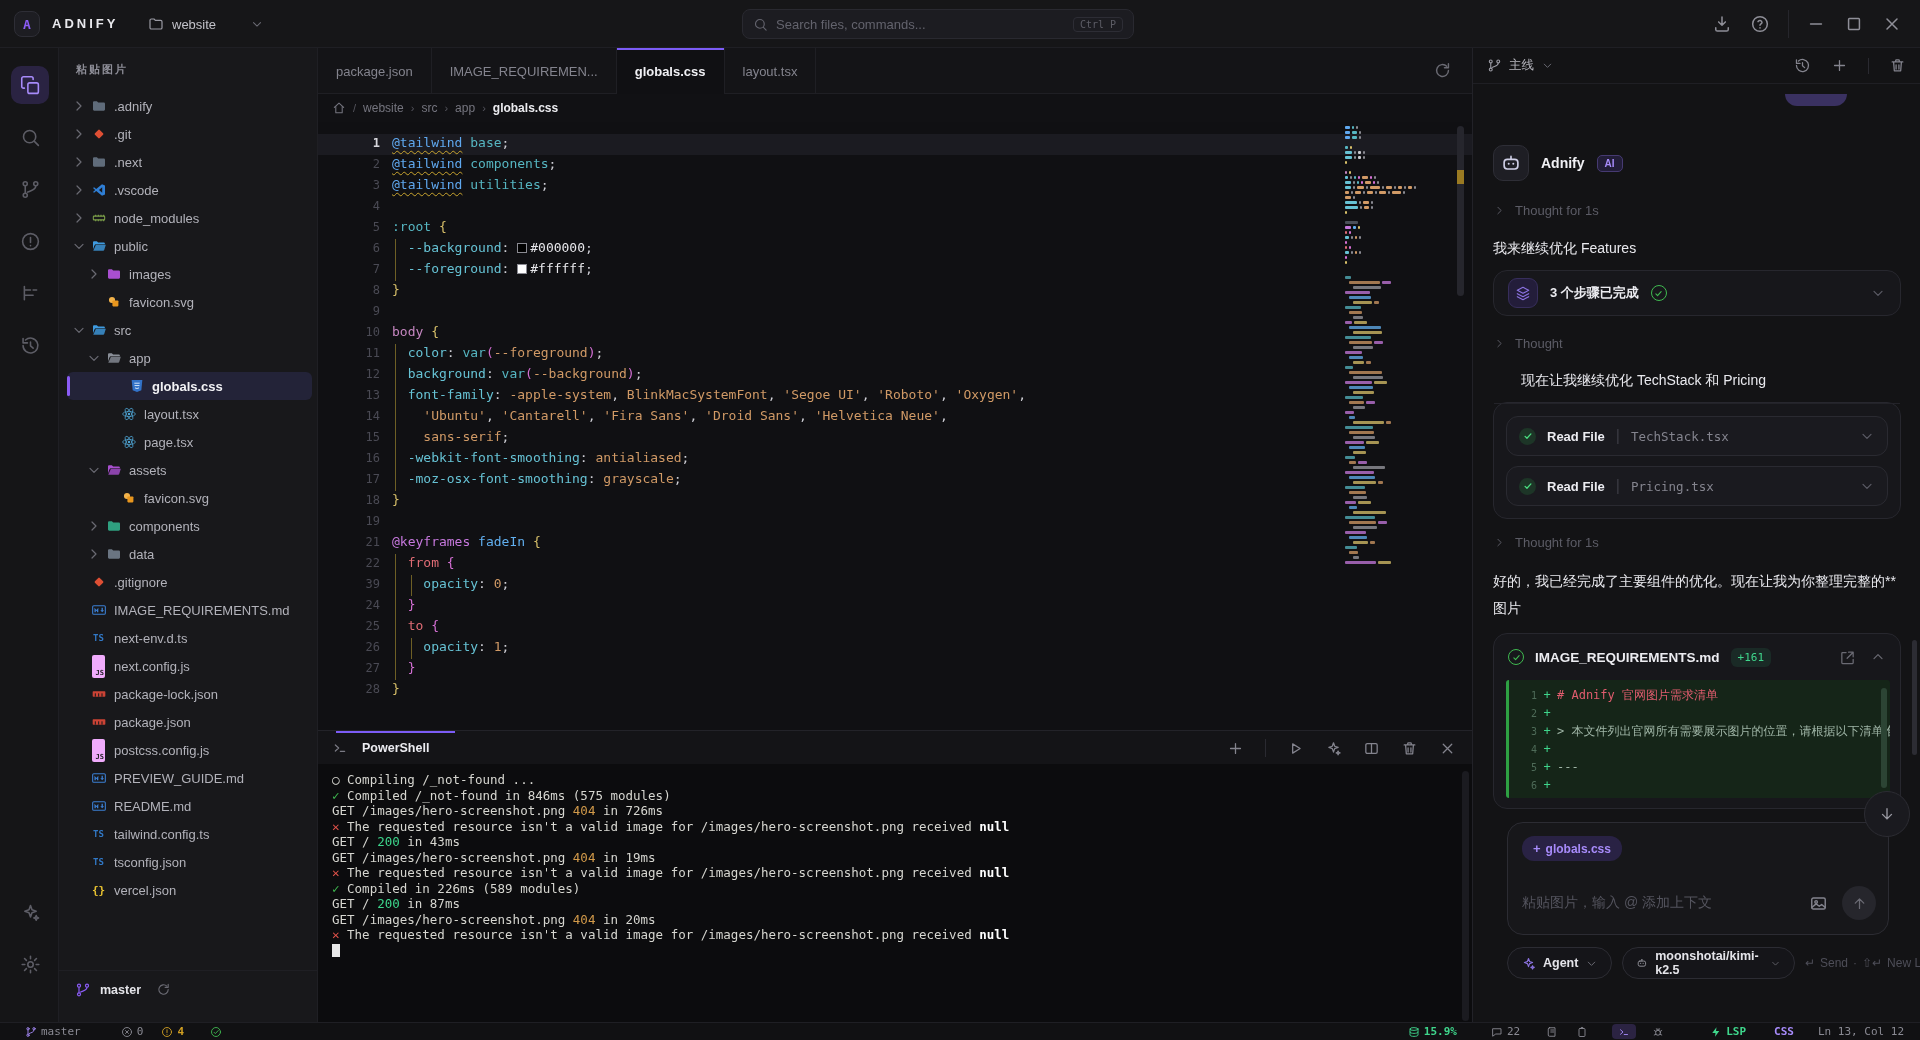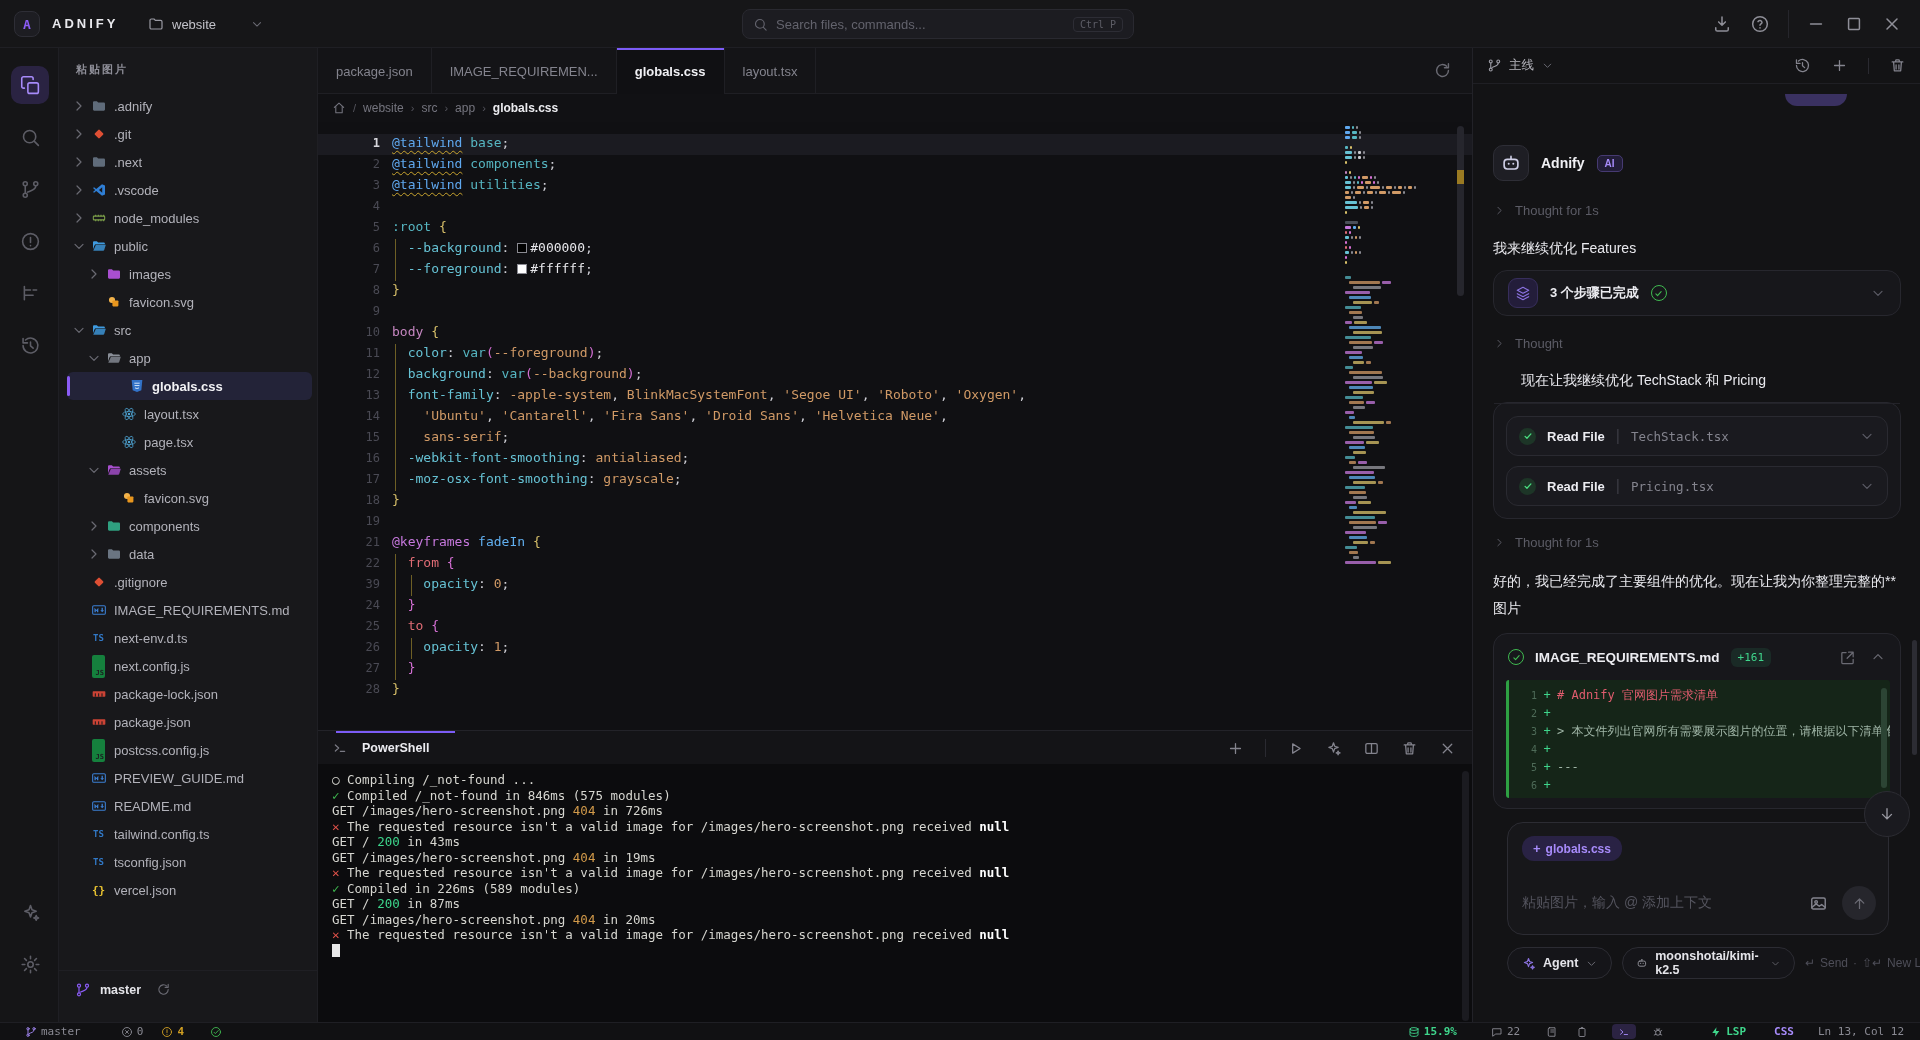--- a/index.html
+++ b/index.html
@@ -42,21 +42,21 @@
   #file-tree { position:absolute; left:0; top:44px; width:259px; }
   .trow { height:28px; display:flex; align-items:center; font-size:13px; color:#b2b2ba; position:relative; }
   .trow .tchev { width:16px; height:16px; color:#6a6a73; flex:0 0 16px; margin-right:3px; }
   .trow .tico { width:17px; height:17px; flex:0 0 17px; margin-right:7px; display:flex;
                 align-items:center; justify-content:center; }
   .trow.sel { background:#232338; border-radius:6px; margin:0 6px 0 8px; }
   .trow.sel::before { content:""; position:absolute; left:0; top:4px; bottom:4px; width:3px;
                       border-radius:2px; background:#8b5cf6; }
   .trow.sel .tlabel { color:#f2f2f5; font-weight:bold; }
   .tico-txt { font-size:9px; font-weight:bold; font-family:"DejaVu Sans Mono", monospace; }
-  .tico-js { width:13px; height:23px; background:#15803d; color:#1c1c20; font-size:7px; font-weight:bold;
+  .tico-js { width:13px; height:23px; background:#f0abfc; color:#1c1c20; font-size:7px; font-weight:bold;
              display:flex; align-items:flex-end; justify-content:flex-end; padding:1px; border-radius:2px;
              font-family:"DejaVu Sans Mono", monospace; }
   #scm-row { position:absolute; left:0; bottom:14px; width:259px; height:38px; border-top:1px solid #1f1f24;
              display:flex; align-items:center; padding-left:16px; gap:9px; }
   #scm-row .bic { color:#8b5cf6; width:16px; height:16px; }
   #scm-branch { color:#e4e4e9; font-size:12.5px; font-weight:bold; }
   #scm-refresh { color:#6a6a73; width:15px; height:15px; margin-left:6px; }
 
   
   #editor { position:absolute; left:318px; top:48px; width:1154px; height:974px; background:#111114; }

